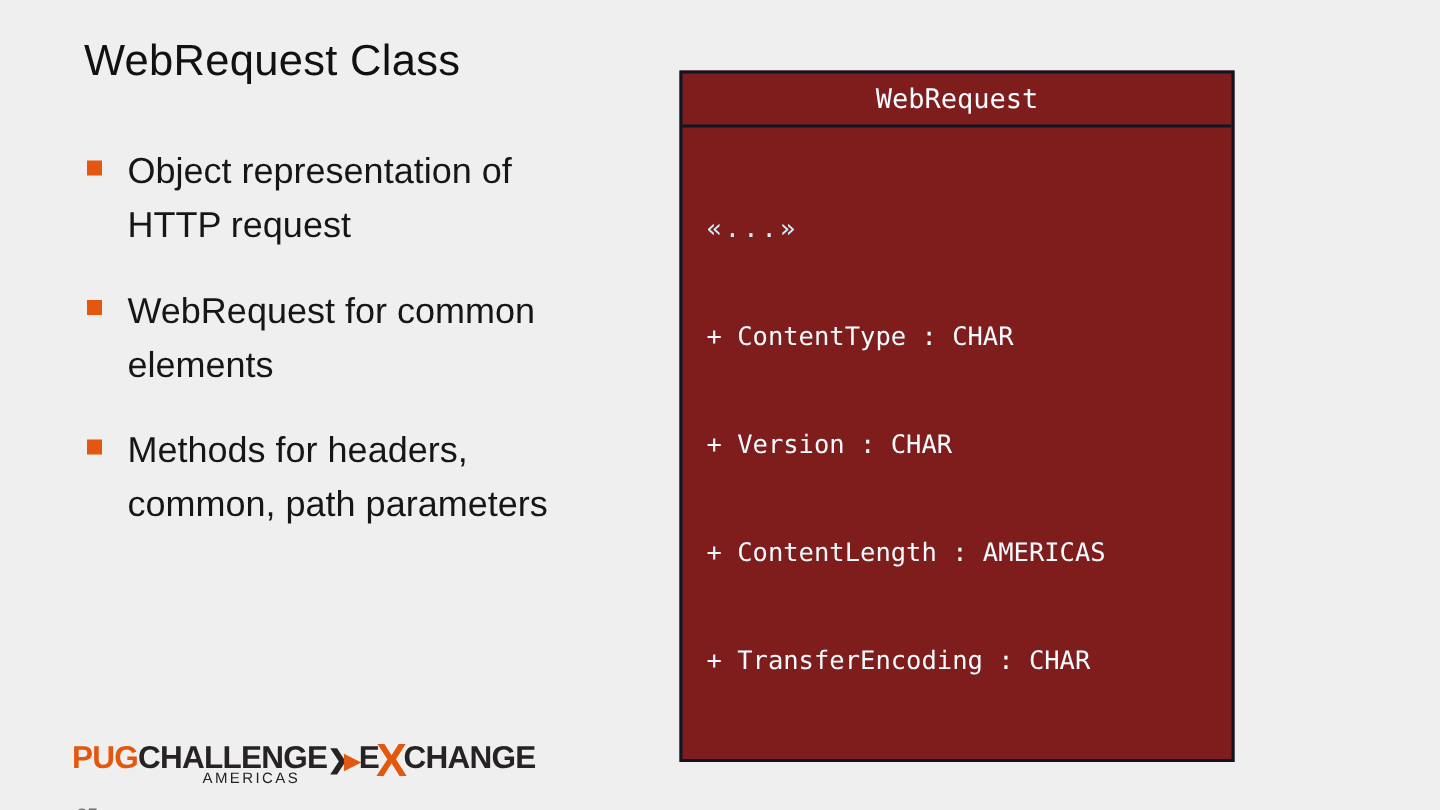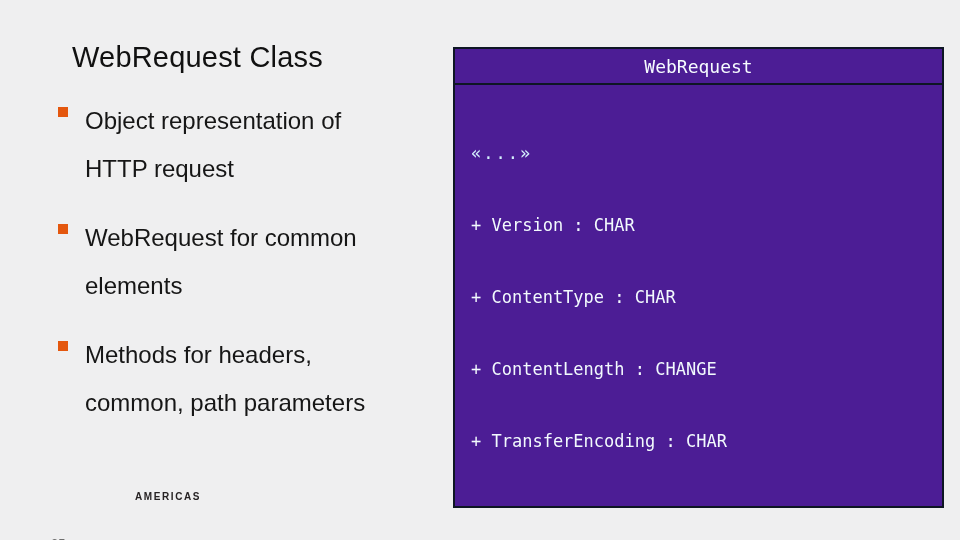--- a/index.html
+++ b/index.html
@@ -23,29 +23,29 @@
   .bullets {
     position: absolute; left: 57px; top: 97px;
     margin: 0; padding: 0; list-style: none;
   }
   .bullet-item { display: flex; margin-bottom: 21px; }
   .bullet-square {
     width: 10px; height: 10px; background: #e4570e;
     margin: 10px 17px 0 1px; flex: none;
   }
   .bullet-text {
-    font-size: 24px; line-height: 48px; color: #161616;
+    font-size: 24px; line-height: 36px; color: #161616;
     width: 315px;
   }
 
   
   .uml-box {
     position: absolute; left: 453px; top: 47px;
-    width: 491px; height: 461px;
-    background: #4c1d95;
+    width: 370px; height: 461px;
+    background: #7f1d1d;
     border: 2px solid #0e1624;
     font-family: "DejaVu Sans Mono", monospace;
     color: #f2fafd;
     overflow: hidden;
   }
   .uml-header {
     height: 36px; line-height: 36px;
     text-align: center; font-size: 18px;
     border-bottom: 2px solid #0e1624;
     color: #f6fcff;
@@ -67,34 +67,34 @@
     white-space: nowrap; line-height: 22px;
   }
   .lg-orange { color: #e4570e; }
   .lg-chev-dark { color: #272324; font-size: 17px; letter-spacing: -3px; }
   .lg-chev-orange { color: #e4570e; font-size: 14px; letter-spacing: -1px; }
   .lg-x {
     color: #e4570e; font-size: 31px;
     vertical-align: -5px; margin: 0 -2px;
   }
   .logo-sub {
-    font-size: 10px; font-weight: bold; letter-spacing: 1.6px;
+    font-size: 10px; font-weight: normal; letter-spacing: 1.6px;
     color: #272324; margin: -3px 0 0 87px; line-height: 10px;
   }
 
   
   .page-number {
     position: absolute; left: 13px; top: 536px;
     font-size: 13px; color: #6e6e6e; margin-left: 38px;
   }
 </style>
 </head>
 <body>
 
-<h1 class="slide-title" style="font-weight:normal;margin:16px;">WebRequest Class</h1>
+<h1 class="slide-title" style="font-weight:normal;margin:0;">WebRequest Class</h1>
 
 <ul class="bullets">
   <li class="bullet-item">
     <span class="bullet-square"></span>
     <span class="bullet-text">Object representation of HTTP request</span>
   </li>
   <li class="bullet-item">
     <span class="bullet-square"></span>
     <span class="bullet-text">WebRequest for common elements</span>
   </li>
@@ -102,31 +102,34 @@
     <span class="bullet-square"></span>
     <span class="bullet-text">Methods for headers, common, path parameters</span>
   </li>
 </ul>
 
 <div class="uml-box">
   <div class="uml-header">WebRequest</div>
 
   <div class="uml-section uml-props">
     <div class="uml-stereotype">«...»</div>
+    <div class="uml-row">+ ContentType : CHAR</div>
     <div class="uml-row">+ Version : CHAR</div>
-    <div class="uml-row">+ ContentType : CHAR</div>
-    <div class="uml-row">+ ContentLength : CHANGE</div>
+    <div class="uml-row">+ ContentLength : AMERICAS</div>
     <div class="uml-row">+ TransferEncoding : CHAR</div>
     
     
     
     
     
     
   </div>
 
 </div>
 
 <div class="logo">
+  <div class="logo-main">
+    <span class="lg-orange">PUG</span><span>CHALLENGE</span><span class="lg-chev-dark">❯</span><span class="lg-chev-orange">▶</span><span>E</span><span class="lg-x">X</span><span>CHANGE</span>
+  </div>
   <div class="logo-sub">AMERICAS</div>
 </div>
 
 <div class="page-number">25</div>
 
 </body></html>

